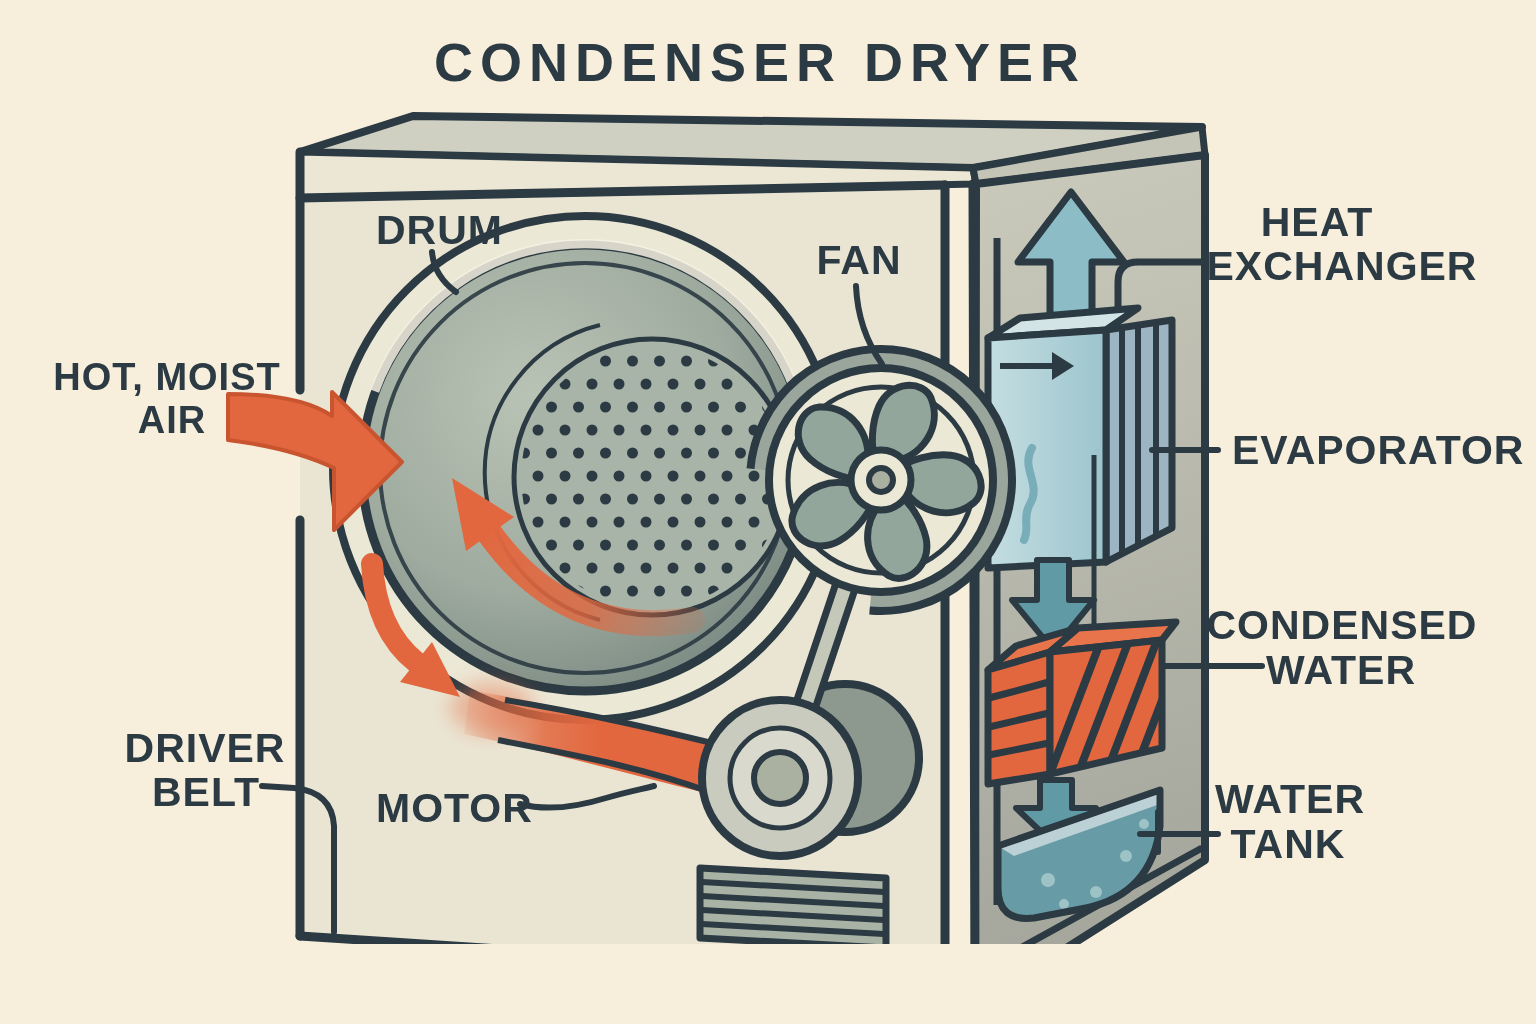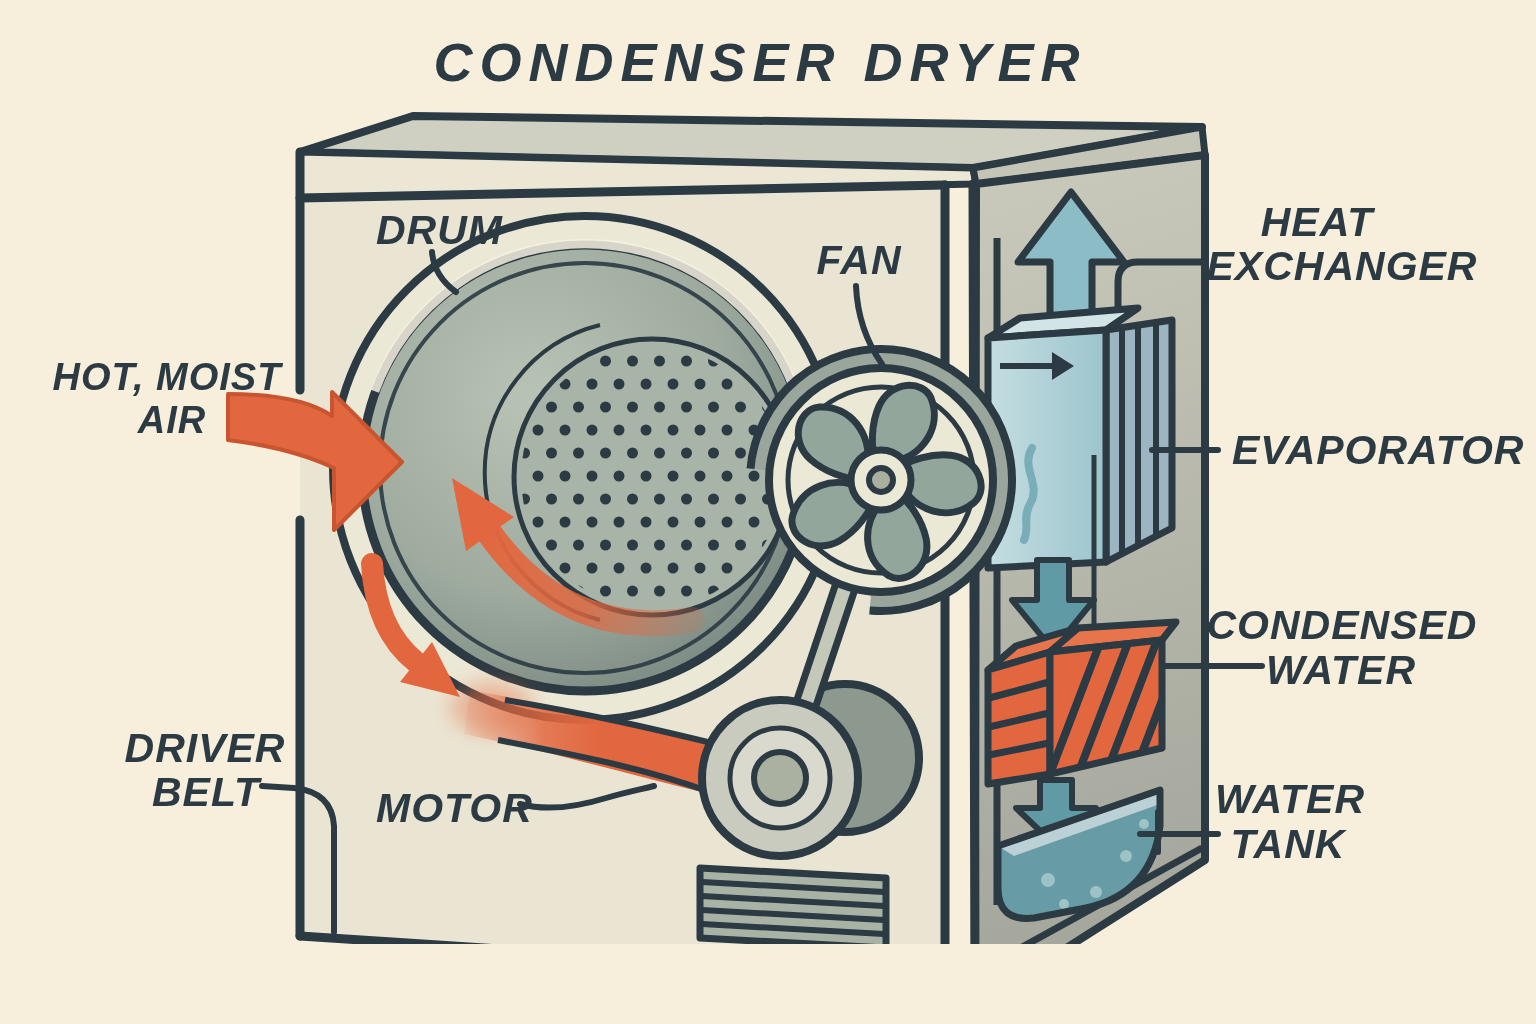--- a/index.html
+++ b/index.html
@@ -1,17 +1,17 @@
 <!DOCTYPE html>
 <html><head>
 <meta charset="utf-8">
 <style>
   html,body{margin:0;padding:0;background:#f7efdc;}
   .stage{position:relative;width:1536px;height:944px;overflow:hidden;
-         font-family:"Liberation Sans", sans-serif;font-style:italic;}
+         font-family:"Liberation Sans", sans-serif;}
   svg{display:block;}
   .lbl{fill:#2b3a43;font-family:"Liberation Sans", sans-serif;
        font-weight:700;font-size:41px;letter-spacing:1px;}
   .lbl-small{font-size:38px;}
   .ttl{fill:#2b3a43;font-family:"Liberation Sans", sans-serif;
        font-weight:700;font-size:54px;letter-spacing:7px;}
 </style>
 </head>
 <body>
 

